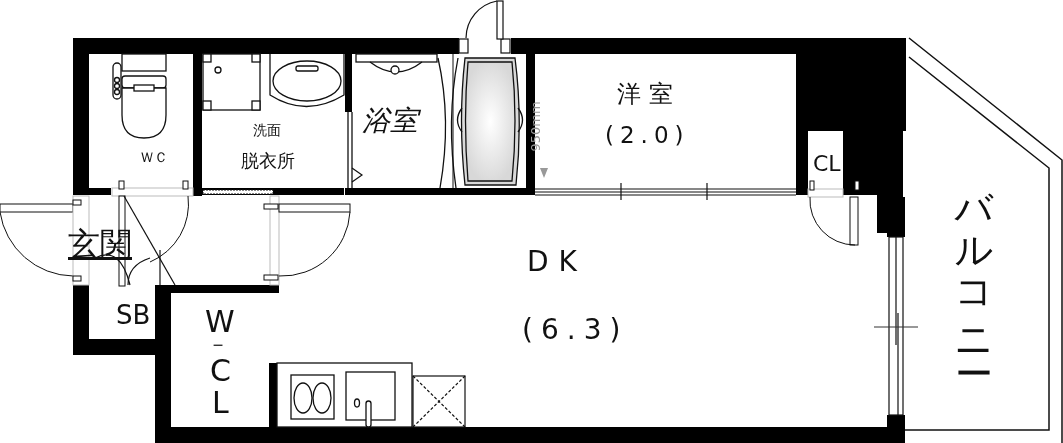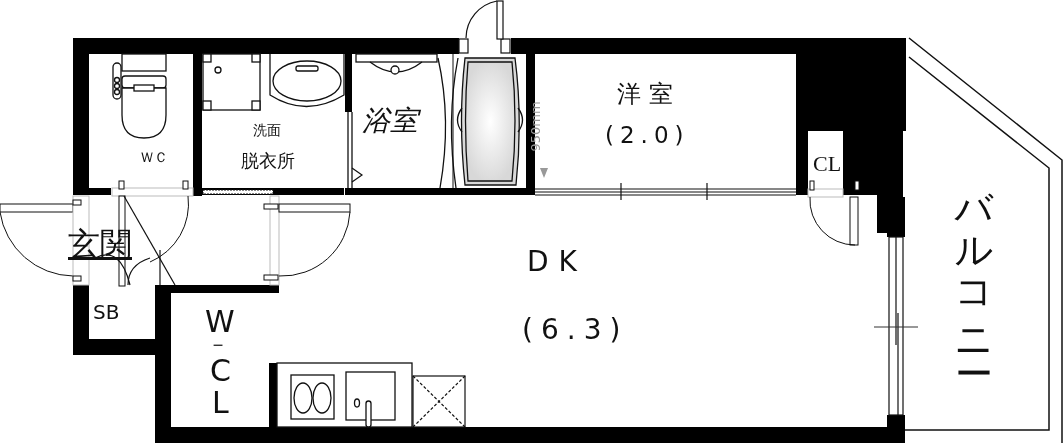--- a/index.html
+++ b/index.html
@@ -185,23 +185,23 @@
 
   <polygon points="540,168 548,168 544,178" fill="#999"></polygon>
 </svg>
 
 <div class="lbl" style="left:120px; top:150px; font-size:14px;margin-left:20px;">ＷＣ</div>
 <div class="lbl" style="left:253px; top:123px; font-size:14px;">洗面</div>
 <div class="lbl" style="left:241px; top:152px; font-size:18px;">脱衣所</div>
 <div class="lbl" style="left:362px; top:107px; font-size:28px;font-style:italic;">浴室</div>
 <div class="lbl" style="left:617px; top:82px; font-size:24px; letter-spacing:8px;">洋室</div>
 <div class="lbl" style="left:605px; top:124px; font-size:23px; letter-spacing:6px;">(2.0)</div>
-<div class="lbl" style="left:813px; top:153px; font-size:22px;font-family:Liberation Serif, serif;">CL</div>
+<div class="lbl" style="left:813px; top:153px; font-size:22px;">CL</div>
 <div class="lbl" style="left:68px; top:228px; font-size:32px;text-decoration:underline;">玄関</div>
-<div class="lbl" style="left:93px; top:302px; font-size:20px;">SB</div>
+<div class="lbl" style="left:116px; top:302px; font-size:26px;">SB</div>
 <div class="lbl" style="left:205px; top:307px; font-size:30px;">W</div>
 <div class="lbl" style="left:208px; top:334px; font-size:20px;">－</div>
 <div class="lbl" style="left:210px; top:356px; font-size:30px;">C</div>
 <div class="lbl" style="left:212px; top:388px; font-size:30px;">L</div>
 <div class="lbl" style="left:527px; top:248px; font-size:28px; letter-spacing:10px;">DK</div>
 <div class="lbl" style="left:522px; top:316px; font-size:28px; letter-spacing:8px;">(6.3)</div>
 <div class="lbl vert" style="left:955px; top:165px; font-size:38px; letter-spacing:4px;">バルコニー</div>
 <div class="lbl" style="left:510px; top:120px; font-size:13px; color:#999; transform:rotate(-90deg); transform-origin:center;">950mm</div>
 
 </body></html>

